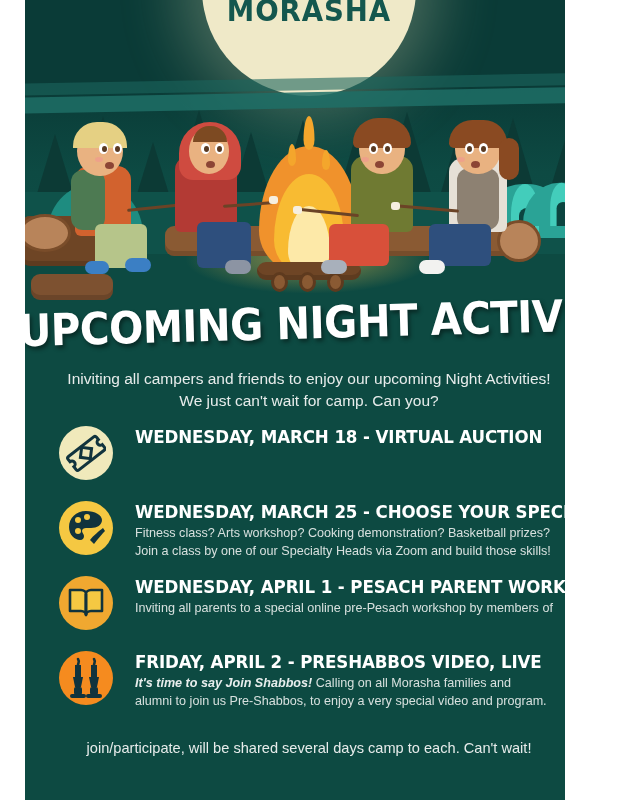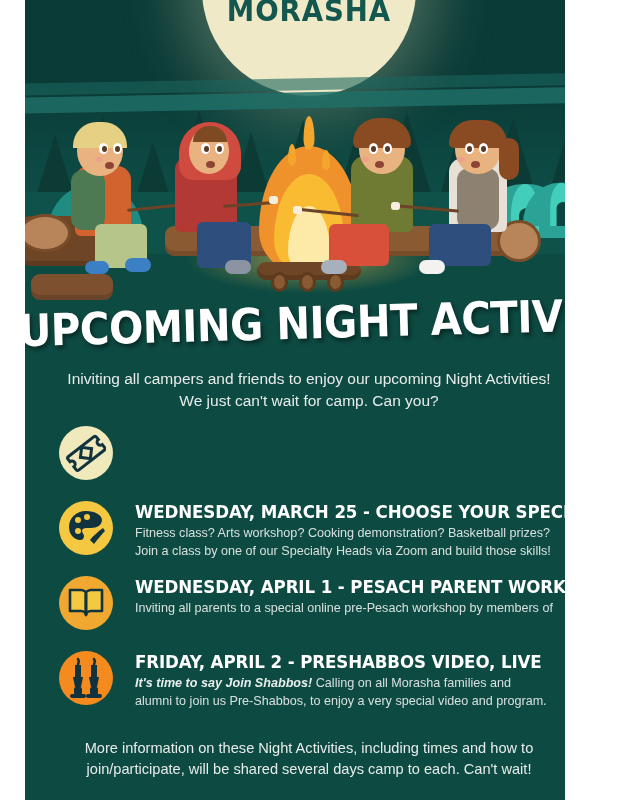--- a/index.html
+++ b/index.html
@@ -343,20 +343,21 @@
     <div class="item">
       <div class="badge" style="background:#f0e9bb;">
         <svg width="40" height="40" viewBox="0 0 40 40">
           <g transform="rotate(-38 20 20)">
             <path d="M4 12h32a2 2 0 0 1 2 2v3a3.2 3.2 0 0 0 0 6.4V27a2 2 0 0 1-2 2H4a2 2 0 0 1-2-2v-3.6A3.2 3.2 0 0 0 2 17v-3a2 2 0 0 1 2-2z" fill="none" stroke="#11333d" stroke-width="3"></path>
             <rect x="15" y="15" width="10" height="10" fill="none" stroke="#11333d" stroke-width="3" transform="rotate(45 20 20)"></rect>
           </g>
         </svg>
       </div>
       <div class="item-text">
+        <div class="item-head">WEDNESDAY, MARCH 18 - VIRTUAL AUCTION</div>
       </div>
     </div>
 
     <div class="item">
       <div class="badge" style="background:#f5c842;">
         <svg width="42" height="42" viewBox="0 0 42 42">
           <path d="M21 4C11 4 4 11 4 20c0 8 6 13 11 13 3 0 4-2 4-4 0-2-2-3-2-5 0-2 2-3 4-3h5c6 0 11-3 11-8C37 8 30 4 21 4z" fill="#11333d"></path>
           <circle cx="13" cy="13" r="3" fill="#f5c842"></circle>
           <circle cx="22" cy="10" r="3" fill="#f5c842"></circle>
           <circle cx="13" cy="24" r="3" fill="#f5c842"></circle>
@@ -407,17 +408,16 @@
         <div class="item-body">
           <span class="em">It's time to say Join Shabbos!</span><span> Calling on all Morasha families and</span><br>
           <span>alumni to join us Pre-Shabbos, to enjoy a very special video and program.</span>
         </div>
       </div>
     </div>
 
   </div>
 
   <div class="footer">
-    <div>More information on these Night Activities, including times and how to</div>
     <div>join/participate, will be shared several days camp to each. Can't wait!</div>
   </div>
 
 </div>
 
 </body></html>

